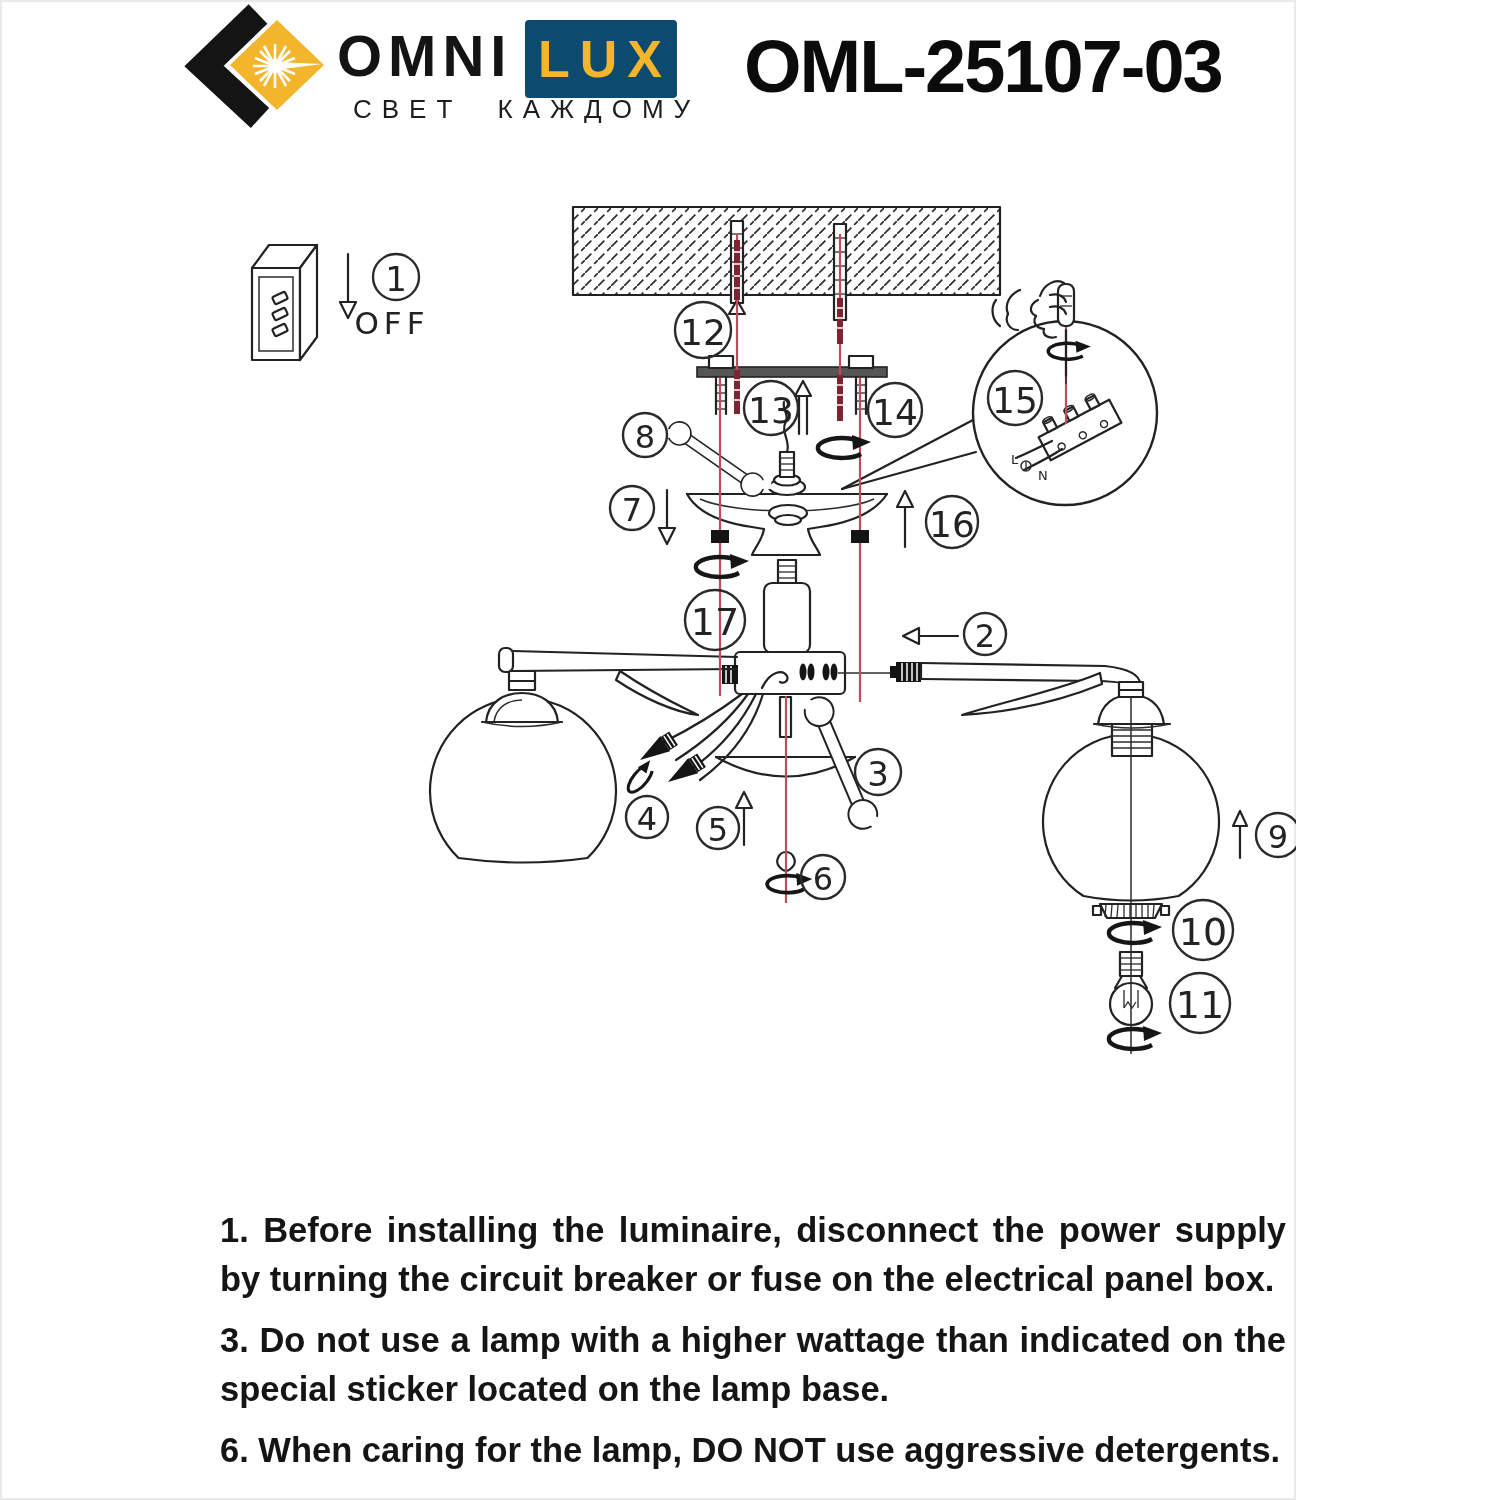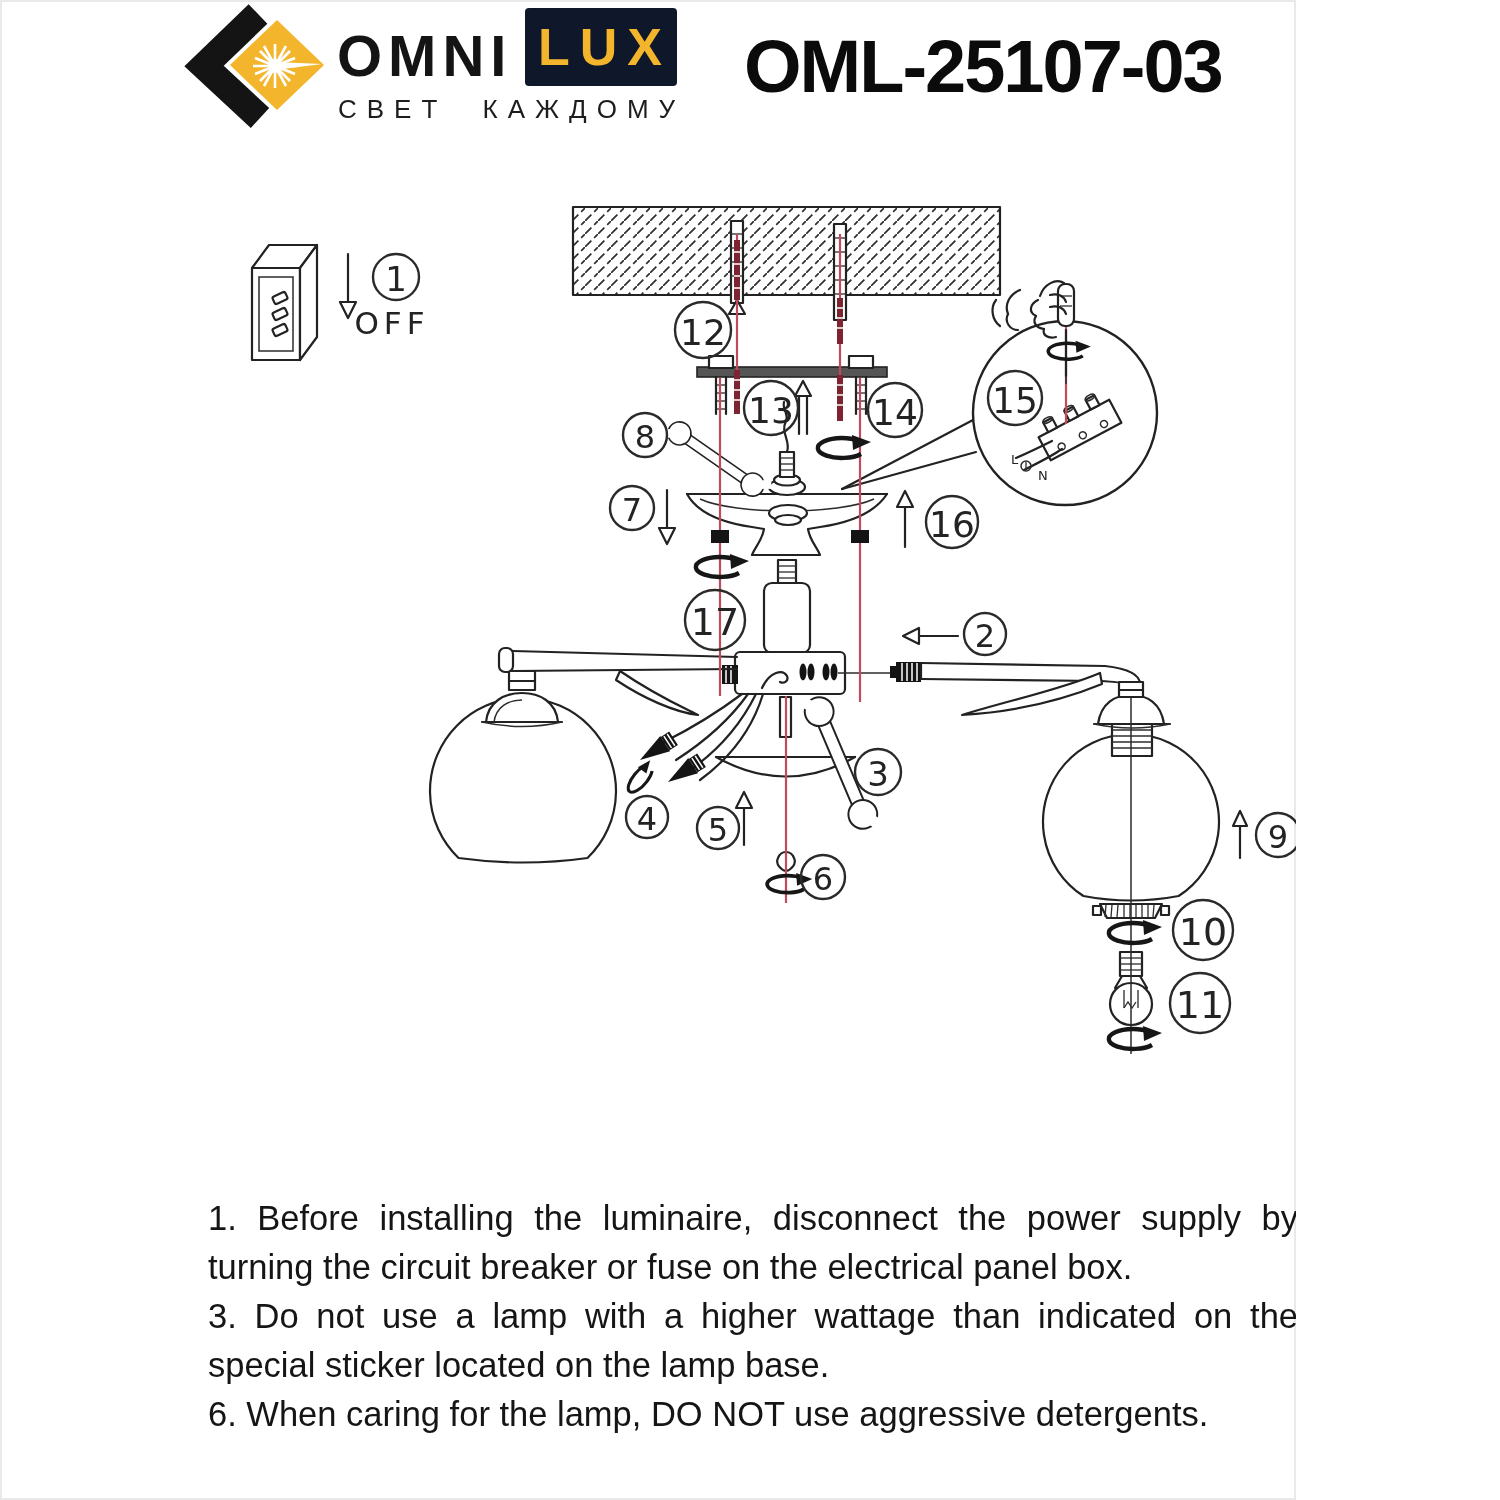--- a/index.html
+++ b/index.html
@@ -2,44 +2,44 @@
 <html><head>
 <meta charset="utf-8">
 <style>
   html,body{margin:0;padding:0;background:#fff;}
   .page{position:relative;width:1296px;height:1500px;background:#fff;overflow:hidden;
         box-shadow:inset 0 0 0 2px #e9e9e9;font-family:"Liberation Sans",sans-serif;}
   
   .logo-svg{position:absolute;left:0;top:0;}
   .brand{position:absolute;left:337px;top:22px;font-size:58px;font-weight:700;
          letter-spacing:6px;color:#141414;}
-  .luxbox{position:absolute;left:525px;top:8px;width:152px;height:78px;background:#0f172a;
+  .luxbox{position:absolute;left:525px;top:20px;width:152px;height:78px;background:#0c4a6e;
           border-radius:4px;display:flex;align-items:center;justify-content:center;}
   .luxtxt{font-size:52px;font-weight:700;letter-spacing:10px;color:#f2b52c;padding-left:8px;}
-  .tagline{position:absolute;left:338px;top:94px;font-size:26px;letter-spacing:10px;
+  .tagline{position:absolute;left:353px;top:94px;font-size:26px;letter-spacing:10px;
            word-spacing:18px;color:#1d1d1d;white-space:nowrap;}
   .model{position:absolute;left:744px;top:24px;font-size:74px;font-weight:700;
          letter-spacing:-2px;color:#0b0b0b;white-space:nowrap;text-align:right;}
   
   .diagram{position:absolute;left:0;top:0;width:1500px;height:1500px;}
   .s{stroke:#222;stroke-width:2.2;fill:none;stroke-linecap:round;stroke-linejoin:round}
   .sw{stroke:#222;stroke-width:2.2;fill:#fff;stroke-linejoin:round}
   .thin{stroke:#2c2c2c;stroke-width:1.5;fill:none}
   .tick{stroke:#2c2c2c;stroke-width:1.3;fill:none}
   .blk{fill:#141414;stroke:none}
   .red{stroke:#c04b5c;stroke-width:2.2;fill:none}
   .dred{fill:#7e2430;stroke:none}
   .wrib{stroke:#fff;stroke-width:1.5;fill:none}
   .co{fill:none;stroke:#2a2a2a;stroke-width:2.4}
   .cot{font-family:"DejaVu Sans",sans-serif;fill:#232323;text-anchor:middle}
   .lbl{font-family:"DejaVu Sans",sans-serif;fill:#232323;}
   
   .instructions{position:absolute;left:208px;top:1194px;width:1090px;color:#151515;
                 font-size:34.5px;line-height:49px;}
-  .instructions p{margin:0;text-align:justify;}
+  .instructions p{margin:12px;text-align:justify;font-weight:bold;}
 </style>
 </head>
 <body>
 
 <div class="page">
 
   <svg class="logo-svg" width="360" height="140" viewBox="0 0 360 140">
     <polyline points="258,14 204,66 260,118" fill="none" stroke="#141414" stroke-width="27" stroke-linecap="butt" stroke-linejoin="miter"></polyline>
     <polygon points="230,65 277,20 324,65 277,110" fill="#f2b52c"></polygon>
     <g stroke="#fff" stroke-width="2.6">

